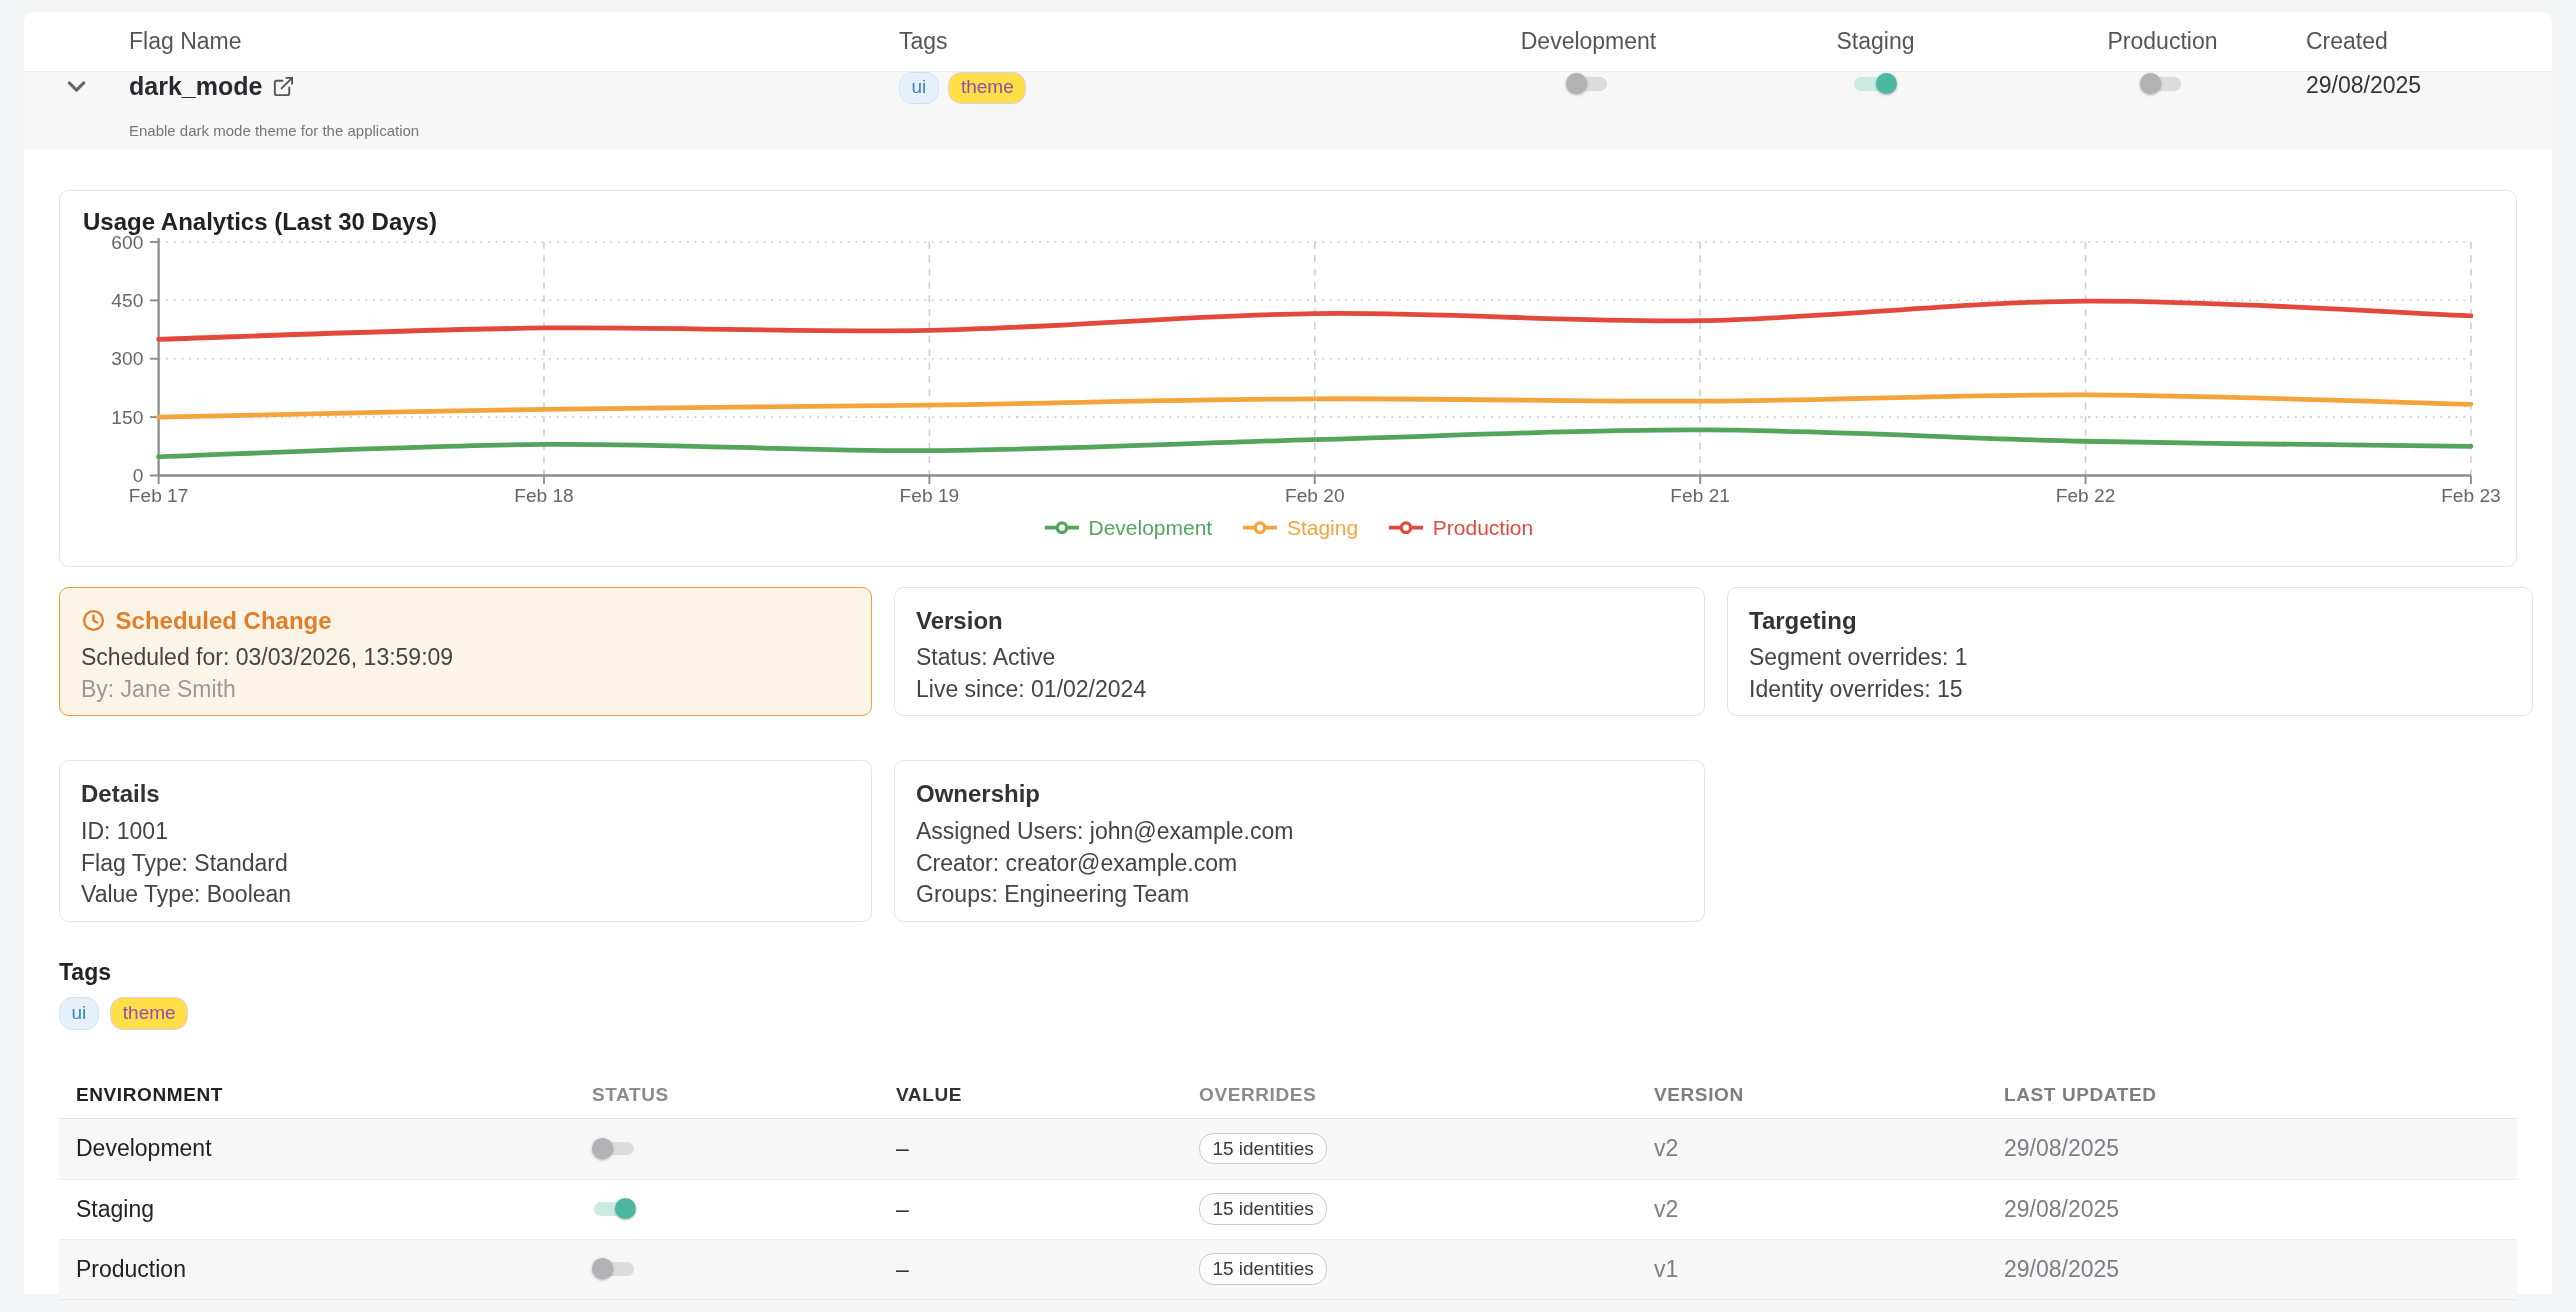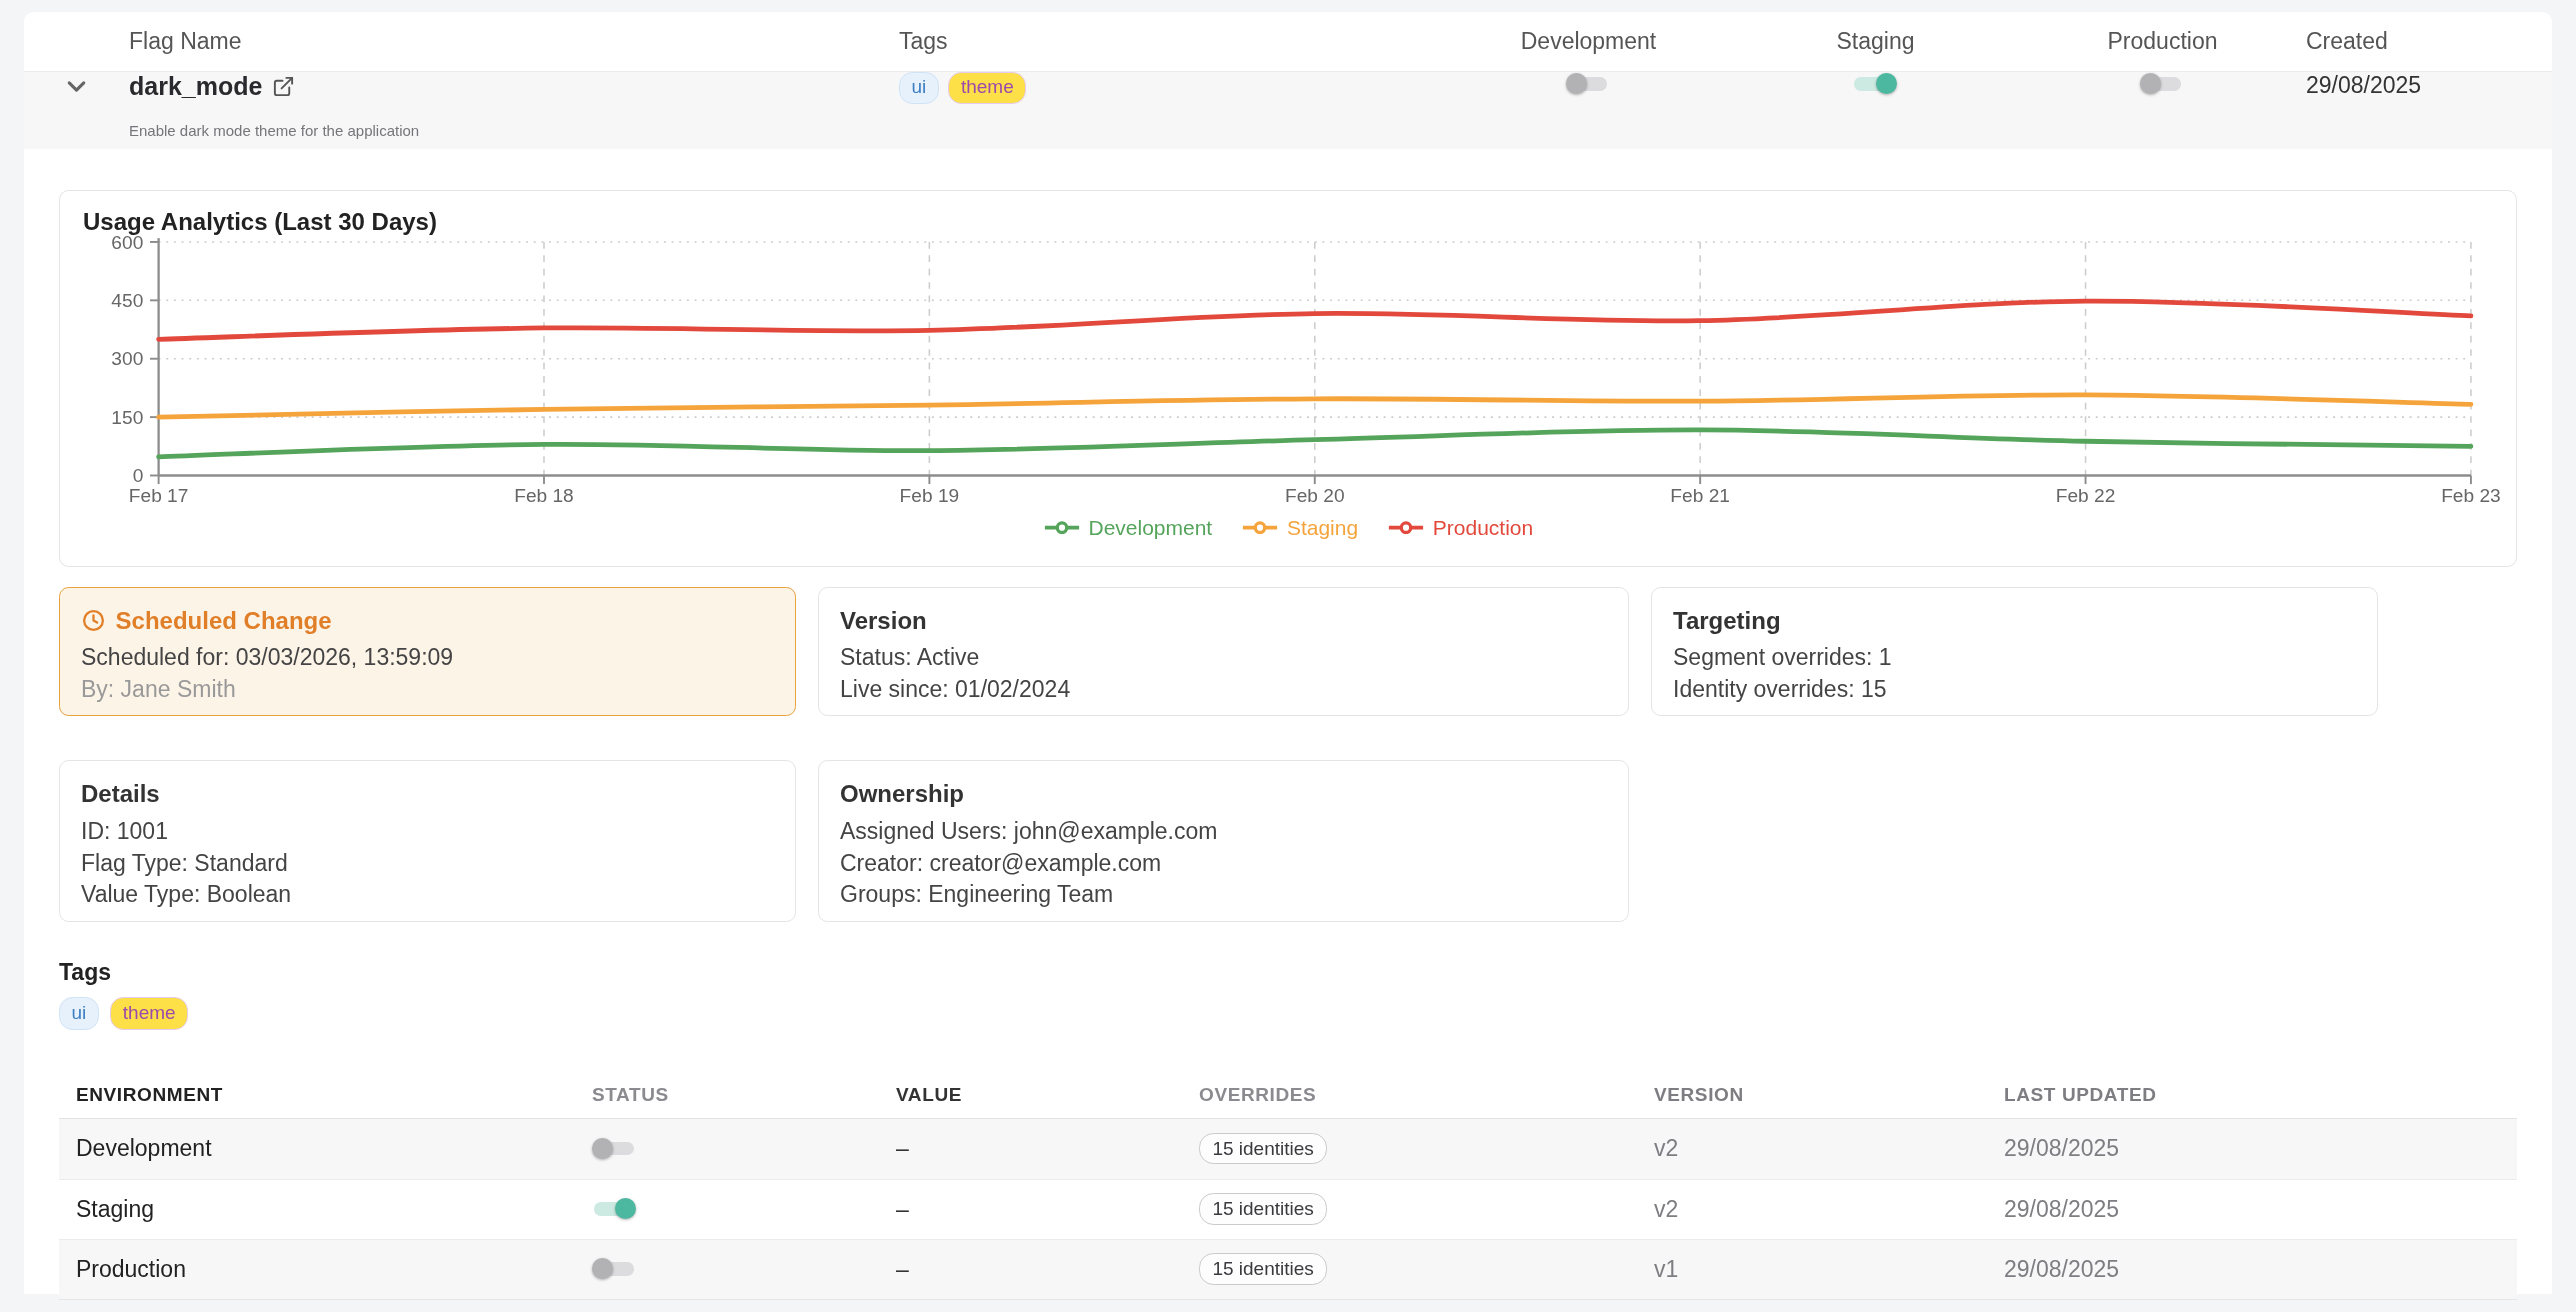--- a/index.html
+++ b/index.html
@@ -67,23 +67,23 @@
   }
   .chart-card { margin-top:41px; padding:17px 23px 9.6px 23px; height:377px; }
   .chart-title { font-size:24px; font-weight:bold; color:#222; }
   .legend-row { display:flex; justify-content:center; align-items:center; gap:29px; margin-top:-1.9px; }
   .legend-item { display:flex; align-items:center; gap:7.7px; font-size:21px; cursor:pointer; }
 
   .cards-row { display:flex; gap:22px; }
   .row-a { margin-top:20px; }
   .row-b { margin-top:44px; }
   .info-card { padding:13.4px 21px; }
-  .card-w1 { width:737px; flex:none; }
+  .card-w1 { width:813px; flex:none; }
   .card-w2 { width:811px; flex:none; }
-  .card-w3 { width:727px; flex:none; }
+  .card-w3 { width:806px; flex:none; }
   .card-title { font-size:24px; font-weight:600; color:#333; margin:5.7px 0 9.6px 0; }
   .card-line { font-size:23px; color:#444; line-height:26px; margin-top:5.7px; }
   .muted { color:#999; }
 
   .scheduled-card {
     background:#fdf4e8; border:1.4px solid #e8a13c;
   }
   .scheduled-title-row { display:flex; align-items:center; gap:9.6px; margin:5.7px 0 9.6px 0; }
   .scheduled-title { font-size:24px; font-weight:600; color:#e07f28; }
   .clock-icon { width:25px; height:25px; stroke:#e07f28; fill:none; stroke-width:2.2; stroke-linecap:round; stroke-linejoin:round; }

